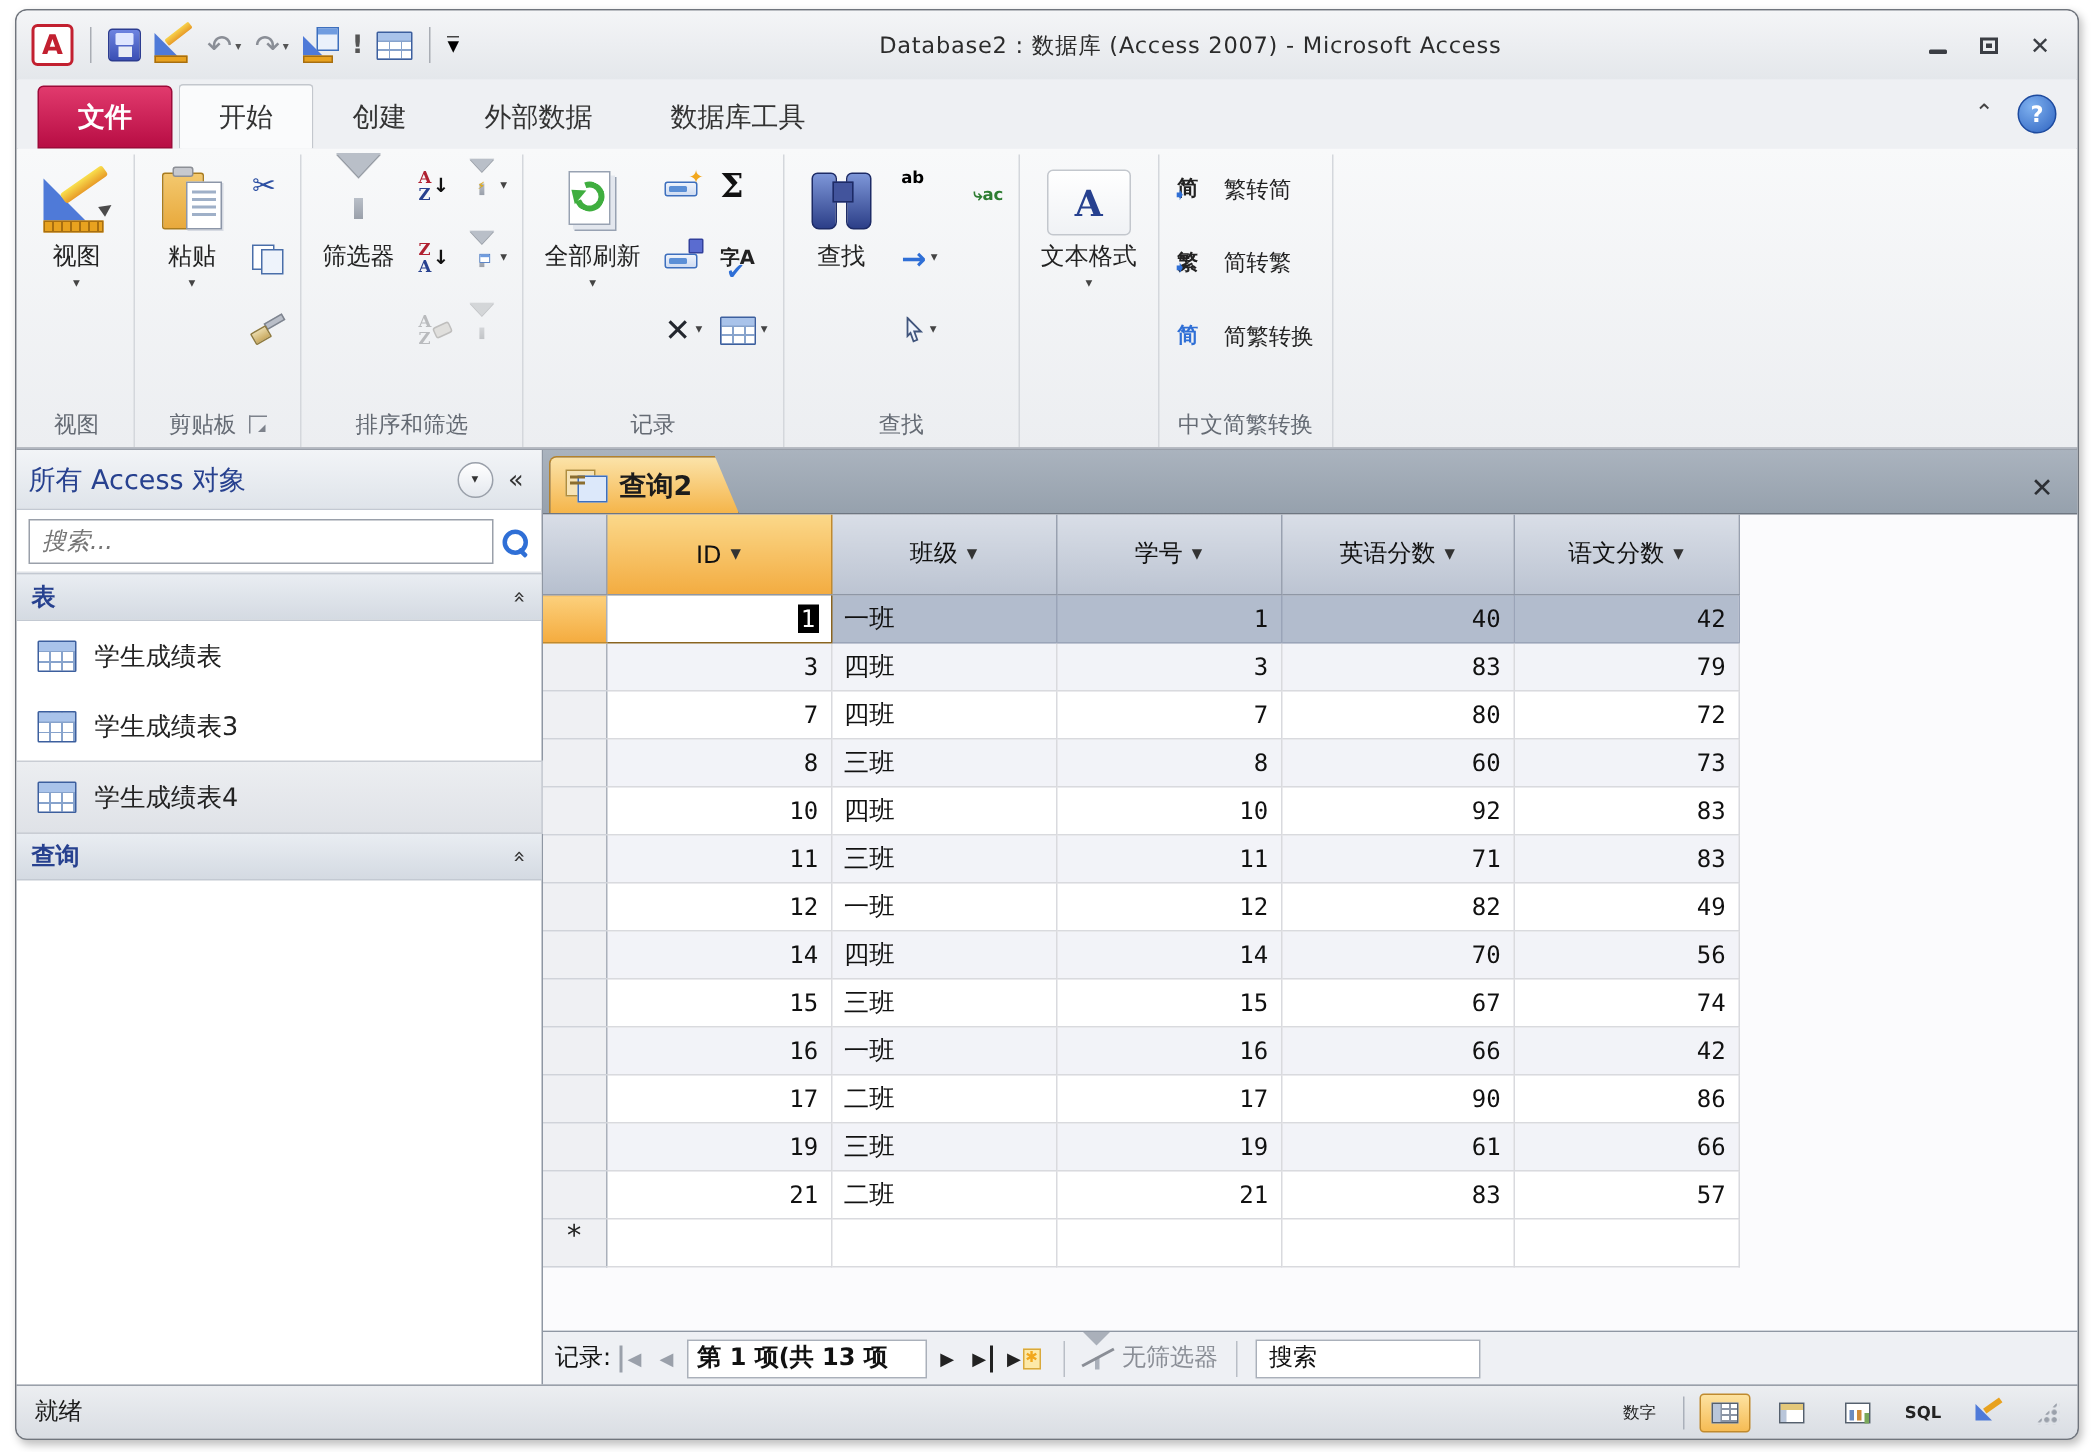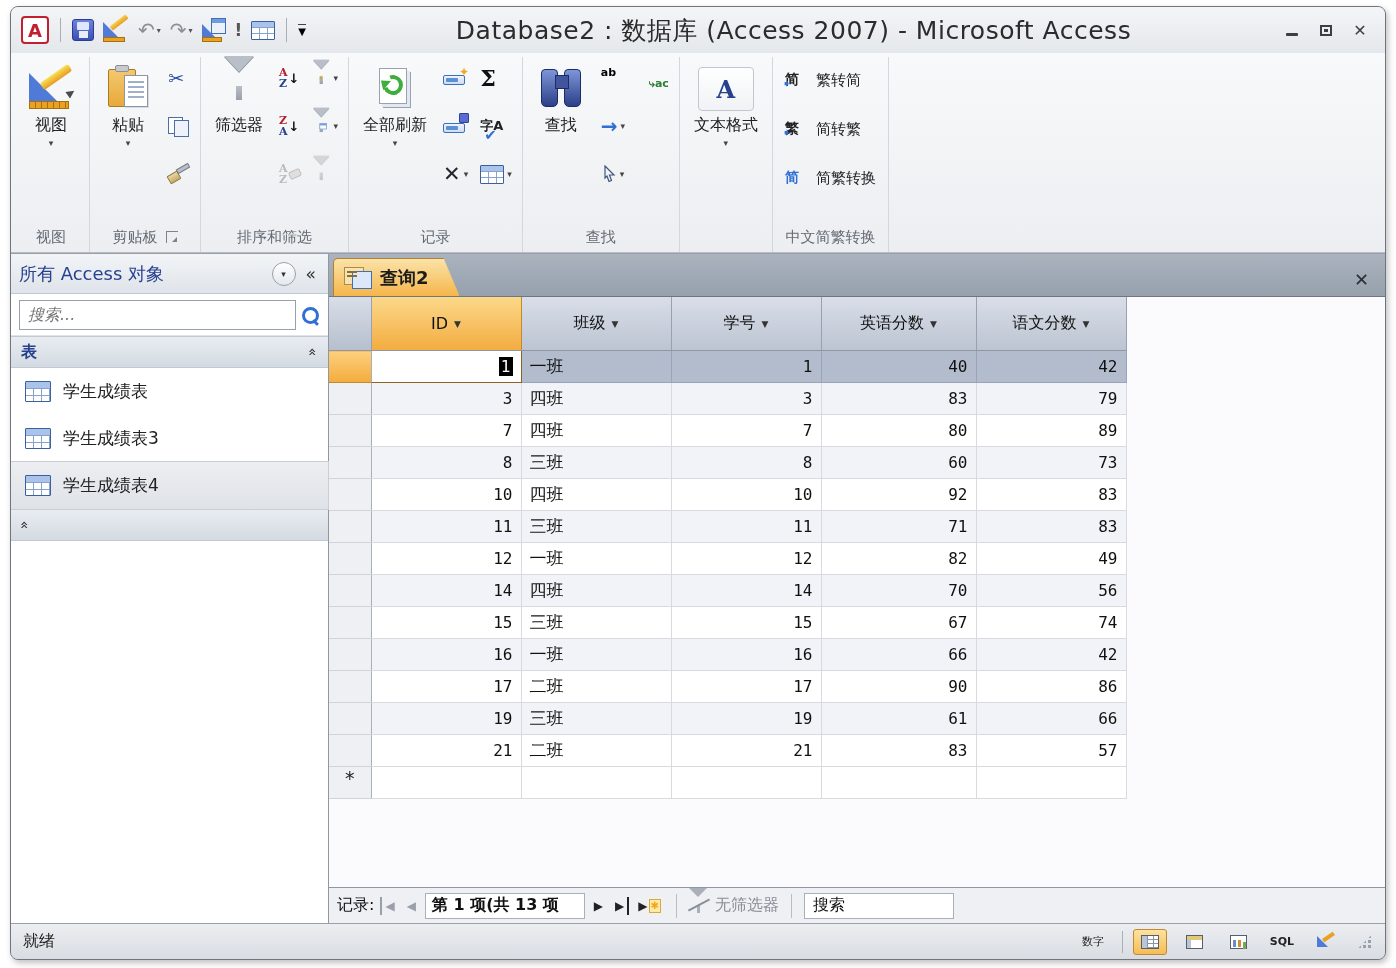--- a/index.html
+++ b/index.html
@@ -41,21 +41,21 @@
   .icon-formview .w1::before { content:"";display:block;height:4px;background:#6f9ce0; }
   .icon-formview .tri { position:absolute;left:0;bottom:5px;width:0;height:0;border-left:13px solid #4f7ad8;border-top:13px solid transparent; }
   .icon-formview .ruler { position:absolute;left:0;bottom:0;width:20px;height:5px;background:#e8a21f;border:1px solid #a86f10; }
   .excl { font-size:17px;color:#555;font-weight:bold; }
   .tblicon { width:24px;height:19px;border:1px solid #3c5f9e;border-radius:1px;
     background:
       linear-gradient(#a9c3ea,#a9c3ea) 0 0/100% 5px no-repeat,
       repeating-linear-gradient(to right, transparent 0 7px, #87a3cc 7px 8px),
       repeating-linear-gradient(to bottom, transparent 0 5px, #87a3cc 5px 6px),
       #fff; }
-  .title-text { flex:1; text-align:center; font-size:25px; color:#2b2b2b; letter-spacing:.5px; }
+  .title-text { flex:1; text-align:center; font-size:15px; color:#2b2b2b; letter-spacing:.5px; }
   .winbtns { display:flex; gap:12px; align-items:center; padding-right:4px; }
   .winbtn { width:22px;height:17px;display:flex;align-items:center;justify-content:center;color:#3b3e44; }
   .wb-min { width:12px;height:3px;background:#3b3e44;border-radius:1px;margin-top:8px; }
   .wb-restore { width:12px;height:11px;border:2px solid #3b3e44;position:relative; }
   .wb-restore::before { content:"";position:absolute;left:2px;top:2px;width:4px;height:3px;background:#3b3e44; }
   .wb-close { font-size:16px;font-weight:bold; }
   
   .tabsrow { height:46px; display:flex; align-items:flex-end; padding:0 6px; background:#eef0f3; flex:0 0 auto; position:relative; }
   .filetab {
     margin:0 4px 0 8px; padding:8px 26px; border-radius:4px 4px 0 0;
@@ -135,21 +135,21 @@
   .cn-ico { position:relative; width:24px; height:18px; font-weight:bold; font-size:14px; color:#222; }
   .cn-ico .ar { position:absolute; left:-3px; bottom:-1px; color:#2f6fd6; font-size:11px; }
   .cn-ico .b { color:#2f6fd6; }
   .chinese-col { display:flex; flex-direction:column; justify-content:space-between; height:136px; padding:4px 2px; }
   .chinese-col .smallbtn { font-size:15px; color:#222; gap:7px; }
   .dlauncher { width:12px;height:12px;border-left:1px solid #7d828b;border-top:1px solid #7d828b;position:relative; }
   .dlauncher::after { content:""; position:absolute; right:1px; bottom:1px; width:0; height:0; border-left:5px solid transparent; border-bottom:5px solid #7d828b; }
   
   .content { flex:1; display:flex; background:#c3c9d2; border-top:1px solid #9aa0aa; min-height:0; }
   
-  .navpane { width:318px; background:#fff; border-right:1px solid #8f97a3; display:flex; flex-direction:column; flex:0 0 auto; }
+  .navpane { width:351px; background:#fff; border-right:1px solid #8f97a3; display:flex; flex-direction:column; flex:0 0 auto; }
   .nav-header { height:40px; background:linear-gradient(#f2f4f7,#dfe4ea); border-bottom:1px solid #c3c9d2; display:flex; align-items:center; padding:0 8px; gap:6px; }
   .nav-title { flex:1; font-size:18px; color:#27418f; }
   .nav-ddbtn { width:24px;height:24px;border:1px solid #9aa0aa;border-radius:50%;background:linear-gradient(#fff,#e4e8ee);display:flex;align-items:center;justify-content:center;font-size:9px;color:#333; }
   .nav-shutter { font-size:17px; color:#333; padding:0 4px; }
   .nav-search { height:42px; display:flex; align-items:center; padding:4px 8px; gap:4px; border-bottom:1px solid #e0e3e8; }
   .nav-search input { flex:1; height:30px; border:1px solid #9aa0aa; padding:0 8px; font-size:16px; font-style:italic; color:#222; font-family:inherit; }
   .mag { width:20px;height:20px;position:relative; }
   .mag::before { content:"";position:absolute;left:2px;top:2px;width:11px;height:11px;border:3px solid #2f6fd6;border-radius:50%; }
   .mag::after { content:"";position:absolute;right:1px;bottom:1px;width:7px;height:3px;background:#2f6fd6;transform:rotate(45deg);border-radius:1px; }
   .nav-secbar { height:32px; background:linear-gradient(#e9edf2,#d4dae2); border-top:1px solid #c3c9d2; border-bottom:1px solid #c3c9d2; display:flex; align-items:center; padding:0 10px; }
@@ -285,20 +285,31 @@
       <div class="winbtn">
           <span class="wb-min"></span>
         </div>
       <div class="winbtn">
           <span class="wb-restore"></span>
         </div>
       <div class="winbtn wb-close">✕</div>
     </div>
   </div>
 
+  <div class="tabsrow">
+    <div class="filetab">文件</div>
+    <div class="rtab active">开始</div>
+    <div class="rtab">创建</div>
+    <div class="rtab">外部数据</div>
+    <div class="rtab">数据库工具</div>
+    <div class="tabsrow-right">
+      <span class="chev-min">⌃</span>
+      <span class="helpbtn">?</span>
+    </div>
+  </div>
 
   <div class="ribbon">
 
     <div class="rgroup">
       <div class="rgroup-body">
         <div class="bigbtn">
           <span class="bicon">
               <span class="icon-view-lg">
                 <span class="tri"></span>
                 <span class="pencil"></span>
@@ -550,20 +561,21 @@
           </div>
           <div class="nav-item">
             <span class="nav-tblicon"></span>
             <span>学生成绩表3</span>
           </div>
           <div class="nav-item selected">
             <span class="nav-tblicon"></span>
             <span>学生成绩表4</span>
           </div>
           <div class="nav-secbar">
+            <span class="sec-label">查询</span>
             <span class="sec-chev">«</span>
           </div>
         </div>
     </div>
 
     <div class="docarea">
       <div class="tabstrip">
         <div class="doctab">
           <span class="qicon">
               <span class="dots"></span>
@@ -623,21 +635,21 @@
               <div class="scell num c-xh">3</div>
               <div class="scell num c-yy">83</div>
               <div class="scell num c-yw">79</div>
             </div>
             <div class="srow">
               <div class="selcell"></div>
               <div class="scell num c-id">7</div>
               <div class="scell txt c-bj">四班</div>
               <div class="scell num c-xh">7</div>
               <div class="scell num c-yy">80</div>
-              <div class="scell num c-yw">89</div>
+              <div class="scell num c-yw">72</div>
             </div>
             <div class="srow alt">
               <div class="selcell"></div>
               <div class="scell num c-id">8</div>
               <div class="scell txt c-bj">三班</div>
               <div class="scell num c-xh">8</div>
               <div class="scell num c-yy">60</div>
               <div class="scell num c-yw">73</div>
             </div>
             <div class="srow">

